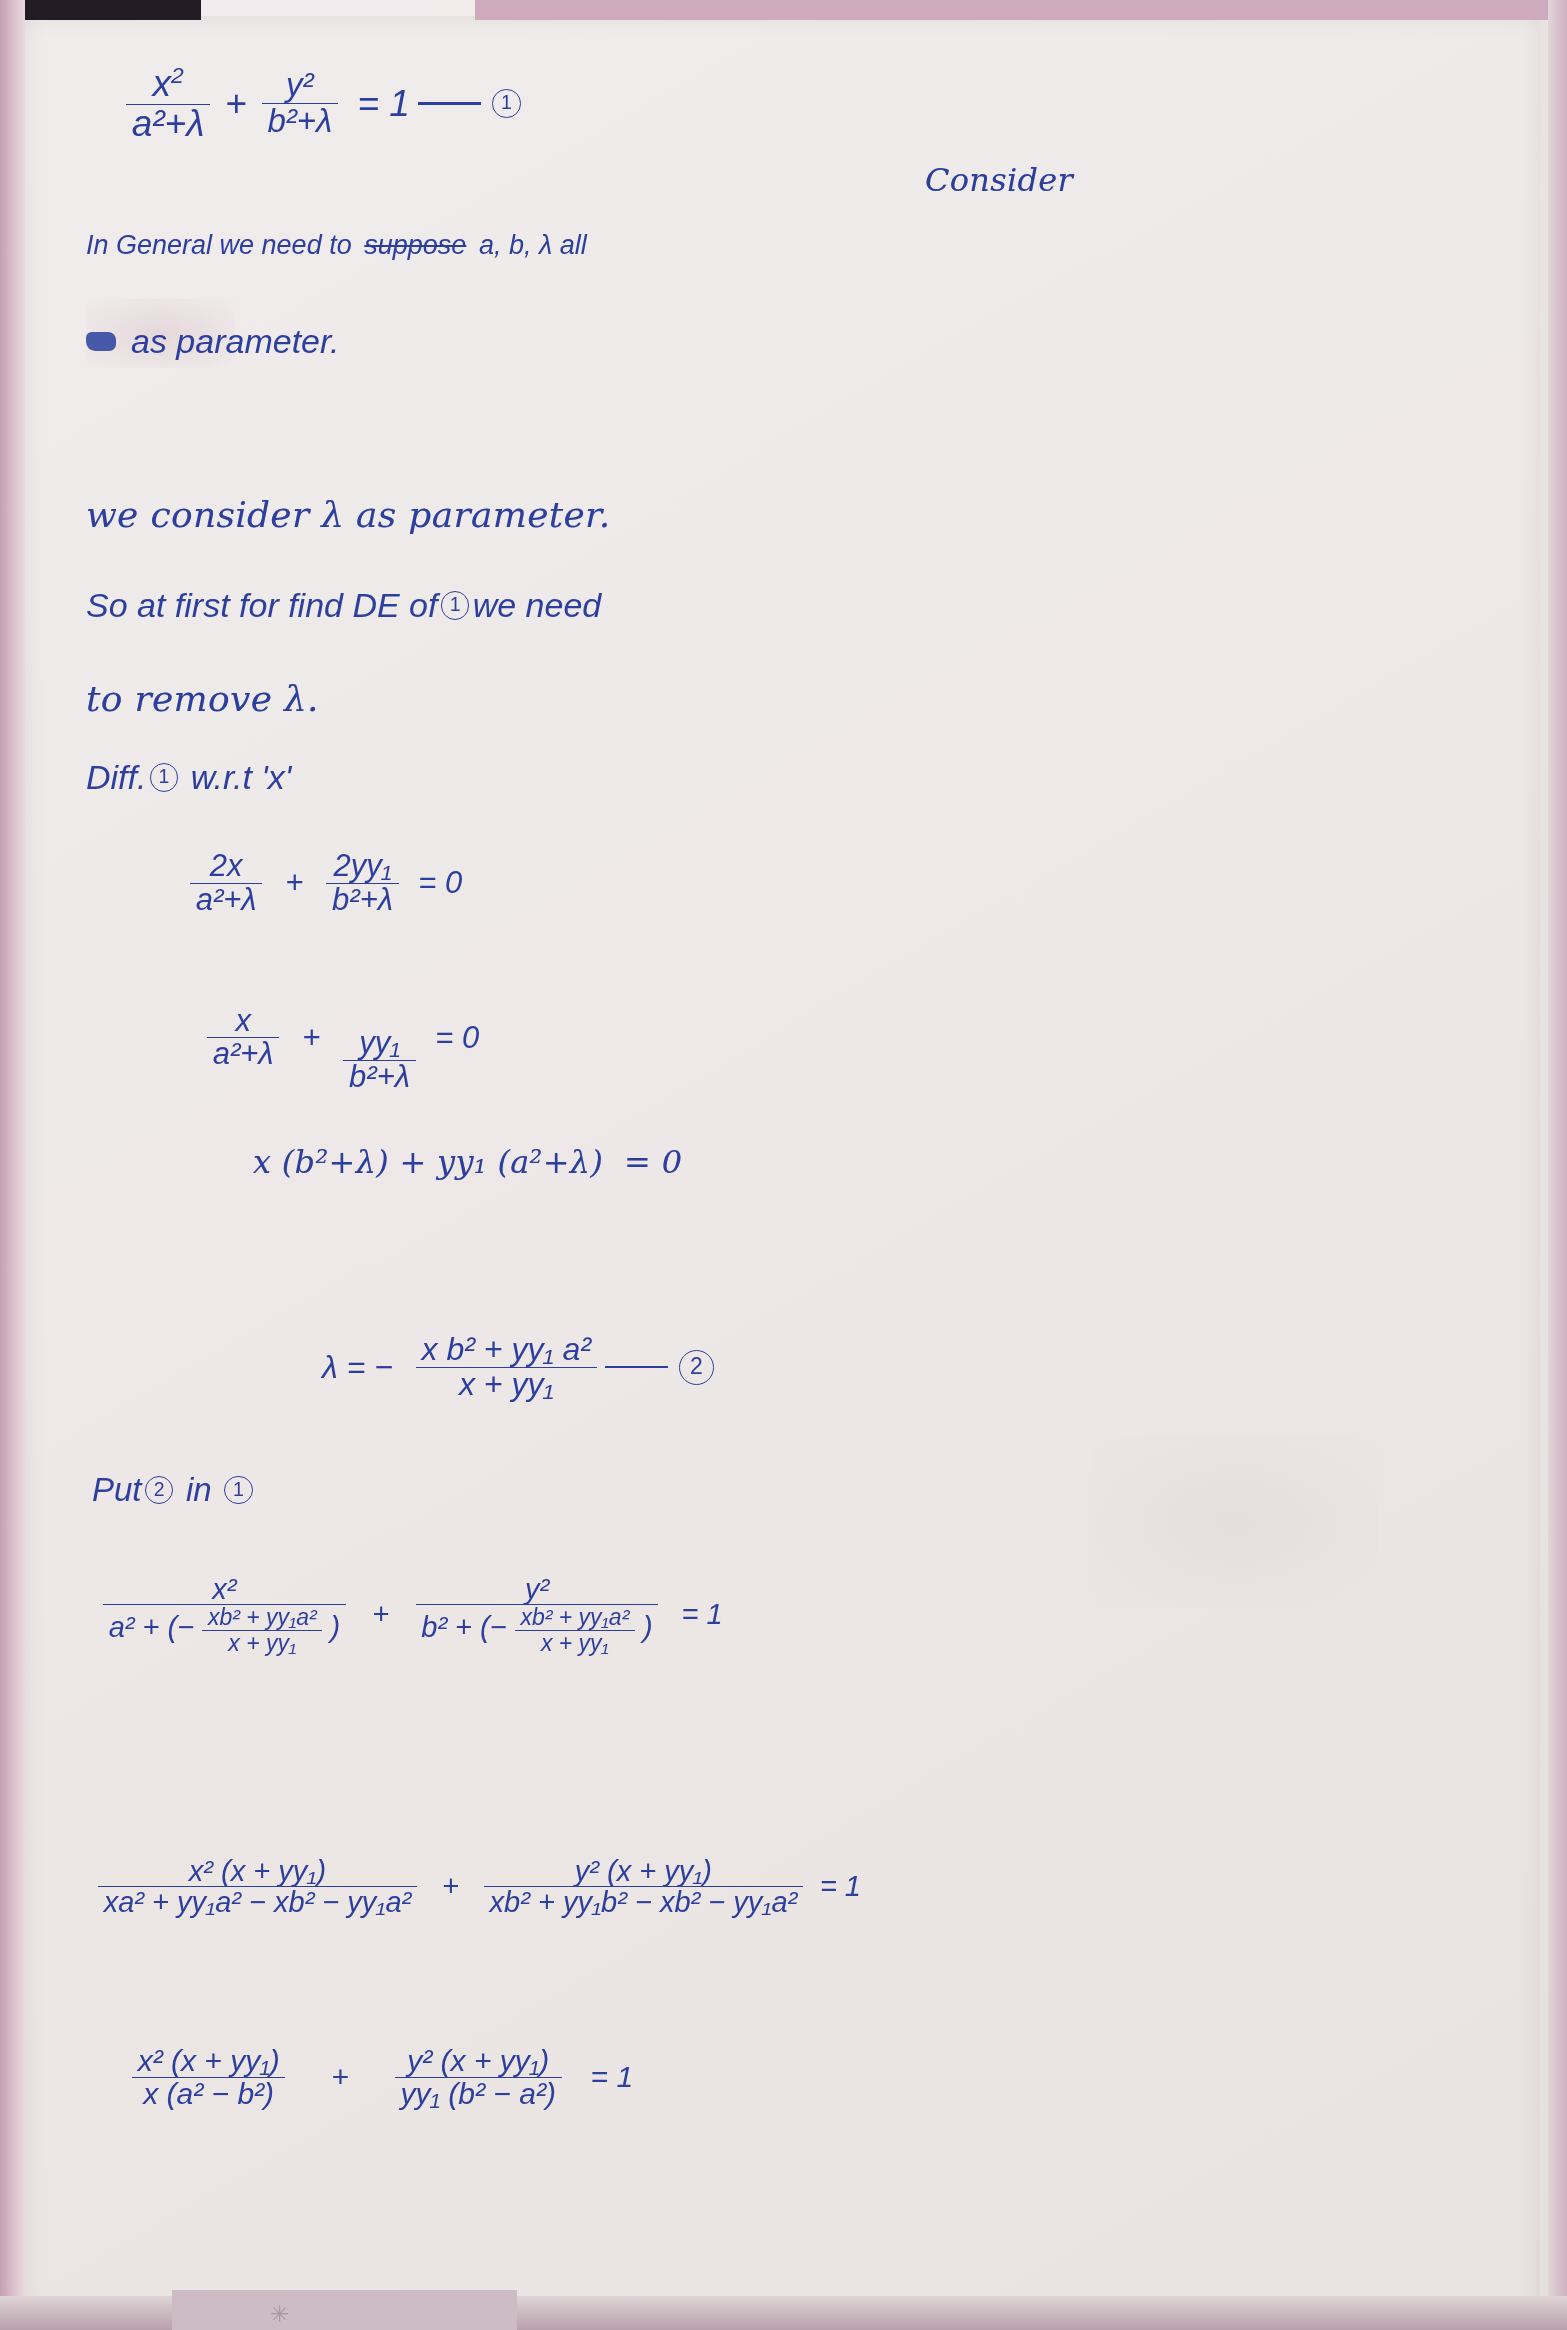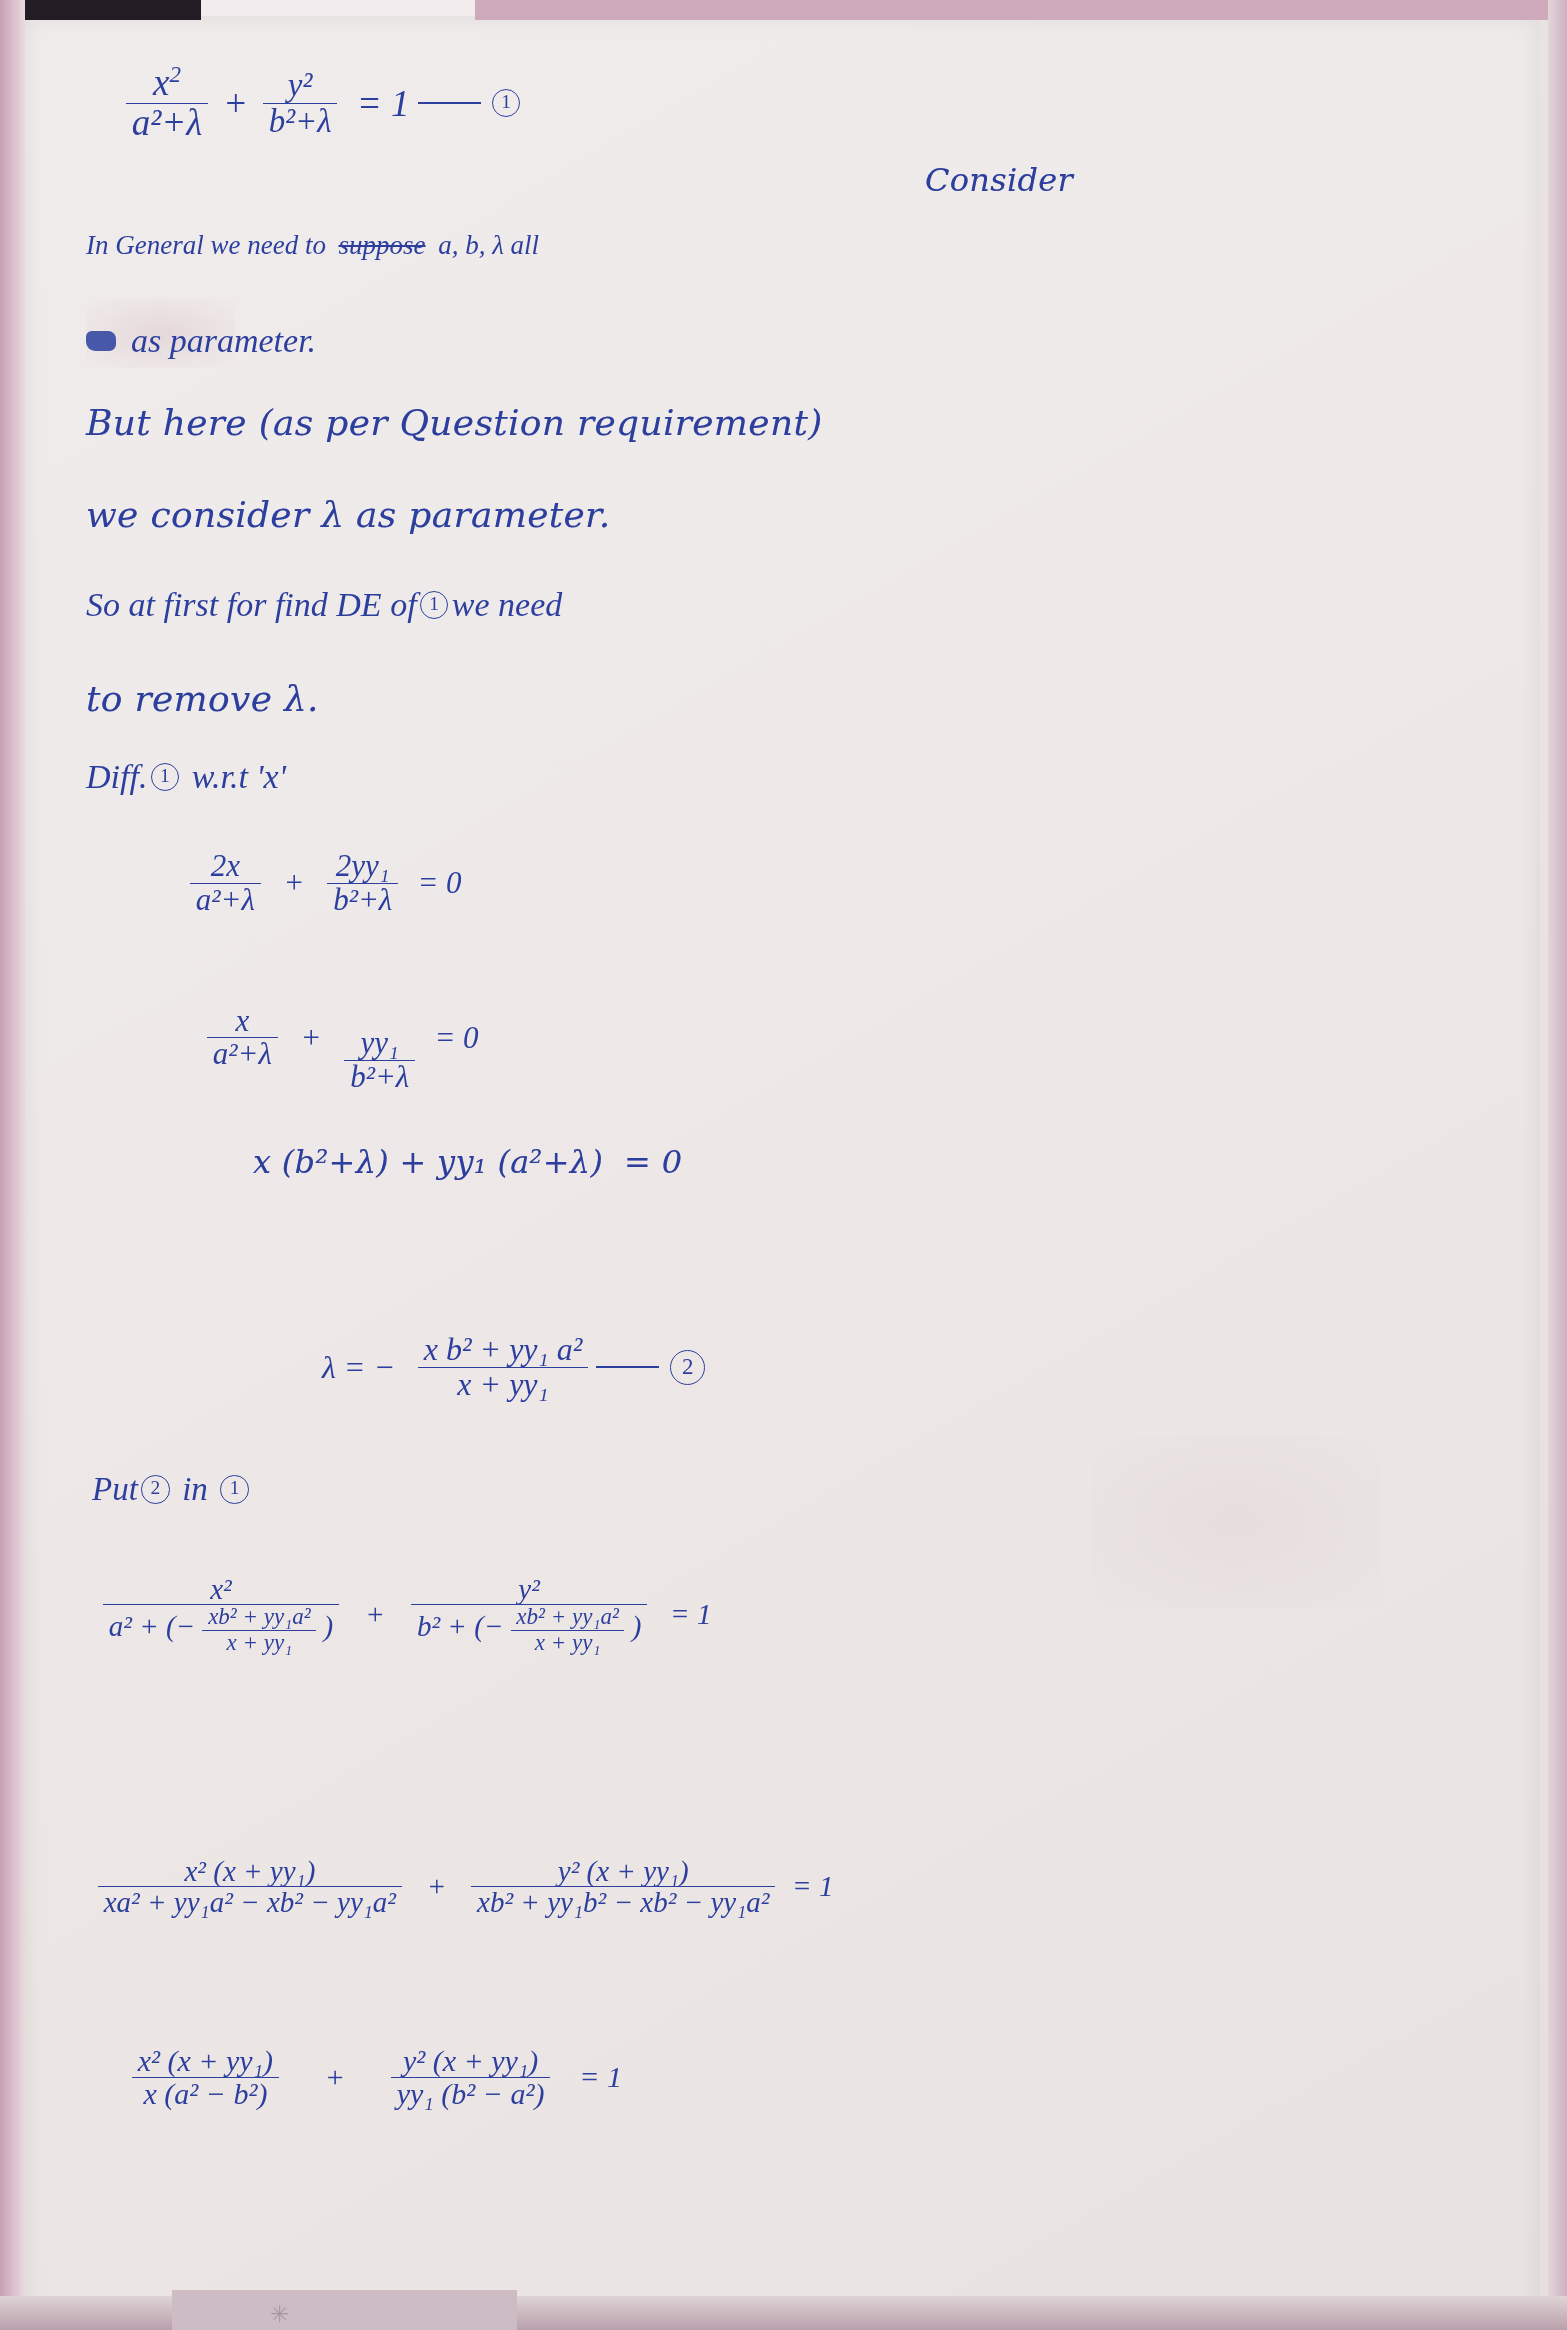--- a/index.html
+++ b/index.html
@@ -74,21 +74,21 @@
     font-style:italic;
   }
   .frac .num{display:block;padding:0 5.7px;}
   .frac .den{display:block;padding:0 5.7px;border-top:1.7px solid #2c3f9e;}
 
   .row{
     position:absolute;
     display:flex;
     align-items:center;
     color:#2c3f9e;
-    font-family:Liberation Serif, serif;
+    font-family:Liberation Sans, sans-serif;
     font-style:italic;
     white-space:nowrap;
   }
 
   .circled{
     display:inline-block;
     border:1.7px solid #2c3f9e;
     border-radius:50%;
     width:26.4px;height:26.4px;
     line-height:24px;
@@ -166,21 +166,20 @@
     <span>In General we need to</span>
     <span class="strike" style="margin:0 12.6px;">suppose</span>
     <span>a, b, λ all</span>
   </div>
 
   <div class="row" style="left:86px; top:322px; font-size:34px;">
     <span class="blot"></span>
     <span style="margin-left:15px;">as parameter.</span>
   </div>
 
-  <div class="ink l" style="left:86px; top:402px;">But here (as per Question requirement)</div>
   <div class="ink l" style="left:86px; top:494px;">we consider λ as parameter.</div>
 
   <div class="row" style="left:86px; top:586px; font-size:34px;">
     <span>So at first for find DE of</span>
     <span class="circled">1</span>
     <span style="margin-left:0;">we need</span>
   </div>
 
   <div class="ink l" style="left:86px; top:678px;">to remove λ.</div>
 

